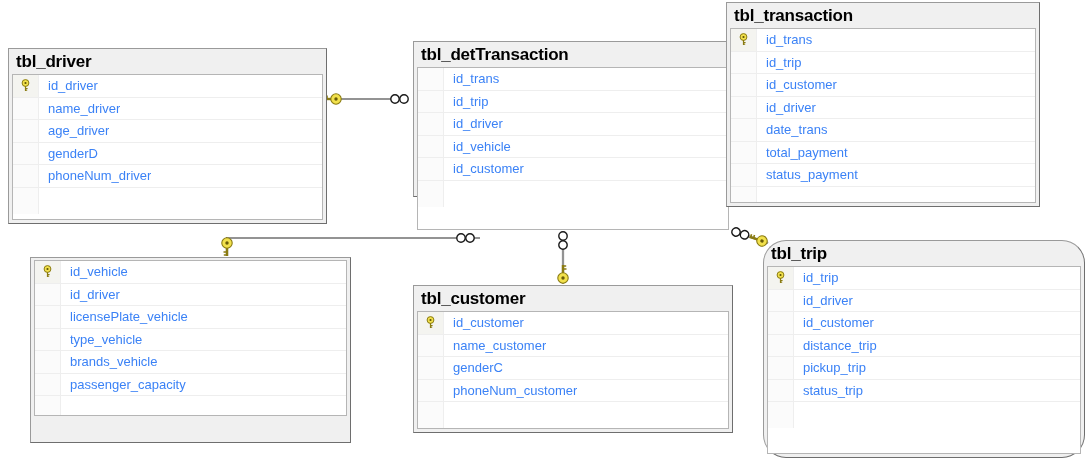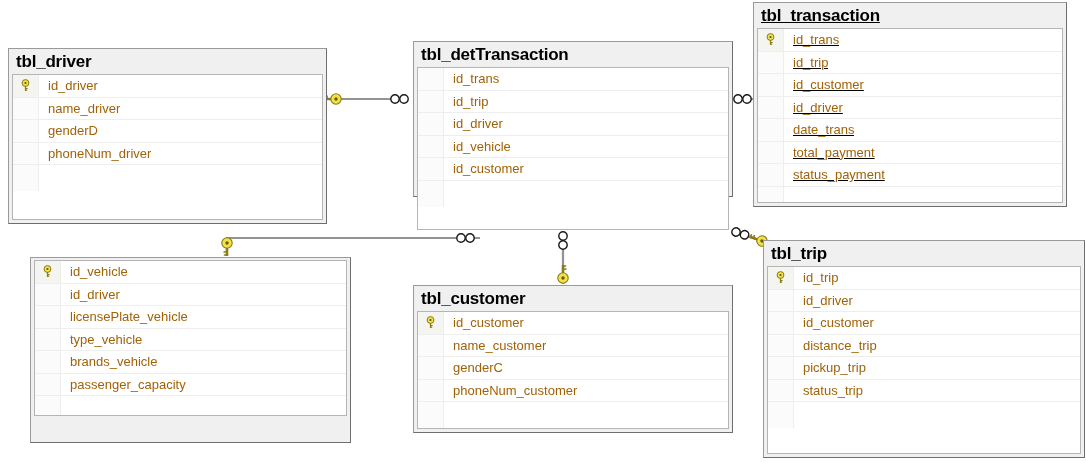--- a/index.html
+++ b/index.html
@@ -74,21 +74,21 @@
     border-right: 1px solid #eeeeee;
     background: #fbfbfb;
     display: flex;
     align-items: center;
     justify-content: center;
     box-sizing: border-box;
   }
   .row.pk .gutter { background: #f4f4f0; }
   .colname {
     font-size: 13px;
-    color: #a16207;
+    color: #3b82f6;
     padding-left: 9px;
     white-space: nowrap;
     overflow: hidden;
   }
   .filler { height: 26px; border-bottom: none; }
   .filler .gutter { border-right: 1px solid #eeeeee; }
   .key-ico { display: block; }
 </style>
 </head>
 <body>
@@ -159,20 +159,24 @@
           </svg>
         </div>
         <div class="colname">id_driver</div>
       </div>
       <div class="row">
         <div class="gutter"></div>
         <div class="colname">name_driver</div>
       </div>
       <div class="row">
         <div class="gutter"></div>
+        <div class="colname">age_driver</div>
+      </div>
+      <div class="row">
+        <div class="gutter"></div>
         <div class="colname">genderD</div>
       </div>
       <div class="row">
         <div class="gutter"></div>
         <div class="colname">phoneNum_driver</div>
       </div>
       <div class="row filler">
         <div class="gutter"></div>
         <div class="colname"></div>
       </div>
@@ -202,21 +206,21 @@
         <div class="gutter"></div>
         <div class="colname">id_customer</div>
       </div>
       <div class="row filler">
         <div class="gutter"></div>
         <div class="colname"></div>
       </div>
     </div>
   </div>
 
-  <div class="tbl" style="left:753px; top:2px; width:314px; height:205px;text-decoration:underline;">
+  <div class="tbl" style="left:726px; top:2px; width:314px; height:205px;">
     <div class="tbl-title">tbl_transaction</div>
     <div class="grid" style="height:175px;">
       <div class="row pk">
         <div class="gutter">
           <svg class="key-ico" width="9" height="13" viewBox="0 0 9 13">
             <circle cx="4.5" cy="4" r="3.4" fill="#f2e14c" stroke="#8a7b12" stroke-width="1"></circle>
             <circle cx="4.5" cy="4" r="1.1" fill="#5d5206"></circle>
             <path d="M4.5 7 L4.5 12 M4.5 9.5 L6.6 9.5 M4.5 11.2 L6.2 11.2" stroke="#8a7b12" stroke-width="1.2" fill="none"></path>
           </svg>
         </div>
@@ -317,21 +321,21 @@
         <div class="gutter"></div>
         <div class="colname">phoneNum_customer</div>
       </div>
       <div class="row filler">
         <div class="gutter"></div>
         <div class="colname"></div>
       </div>
     </div>
   </div>
 
-  <div class="tbl" style="left:763px; top:240px; width:322px; height:218px;">
+  <div class="tbl" style="left:763px; top:240px; width:322px; height:218px;border-radius:23px;">
     <div class="tbl-title">tbl_trip</div>
     <div class="grid" style="height:188px;">
       <div class="row pk">
         <div class="gutter">
           <svg class="key-ico" width="9" height="13" viewBox="0 0 9 13">
             <circle cx="4.5" cy="4" r="3.4" fill="#f2e14c" stroke="#8a7b12" stroke-width="1"></circle>
             <circle cx="4.5" cy="4" r="1.1" fill="#5d5206"></circle>
             <path d="M4.5 7 L4.5 12 M4.5 9.5 L6.6 9.5 M4.5 11.2 L6.2 11.2" stroke="#8a7b12" stroke-width="1.2" fill="none"></path>
           </svg>
         </div>

